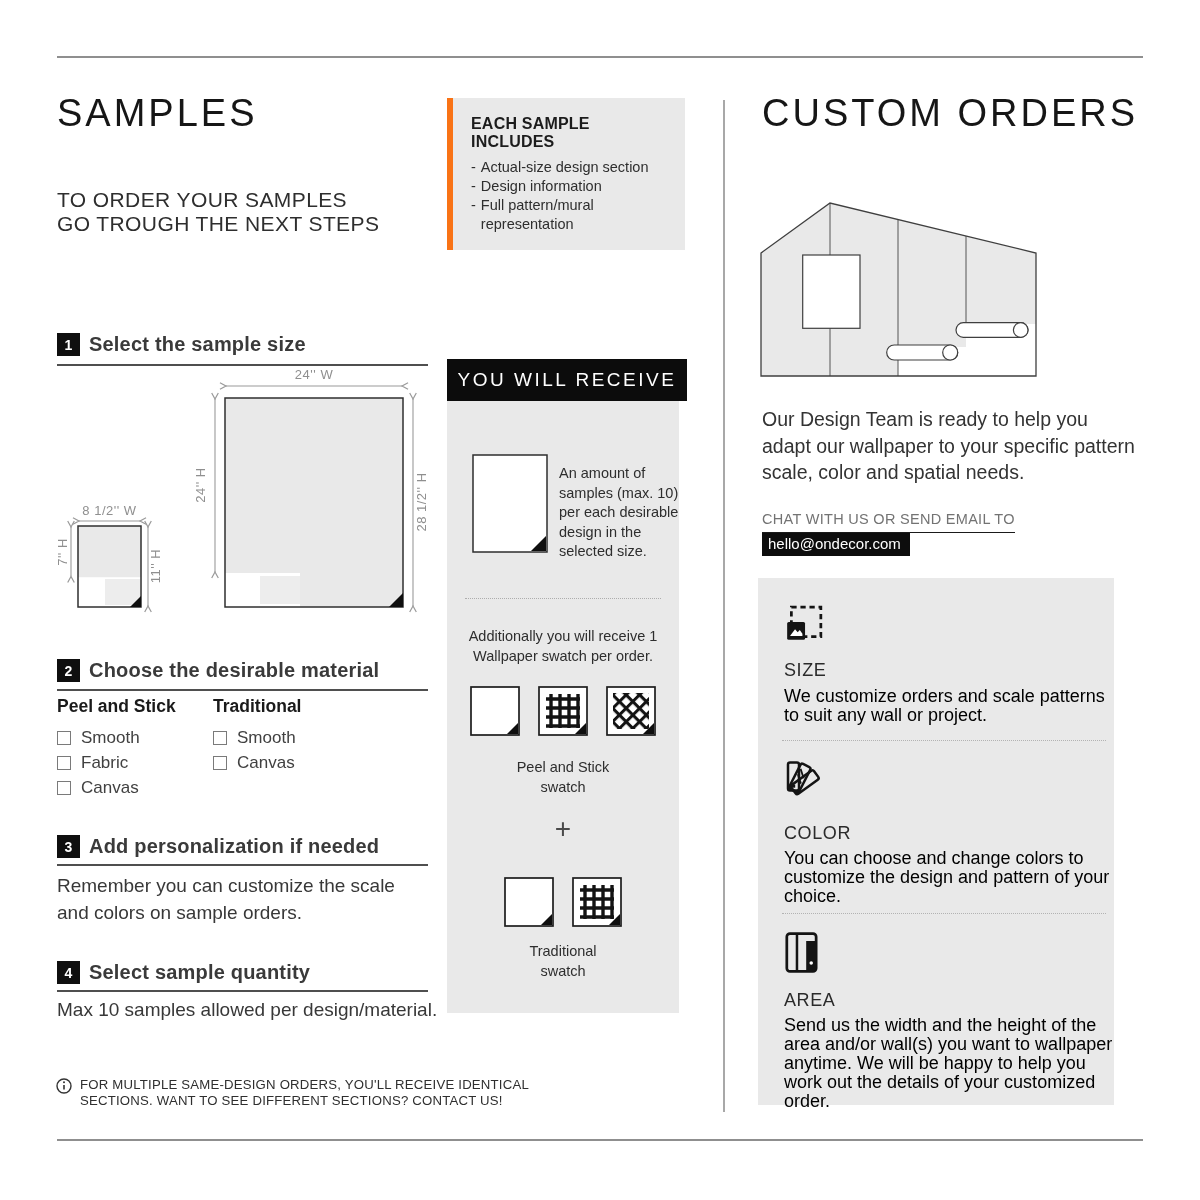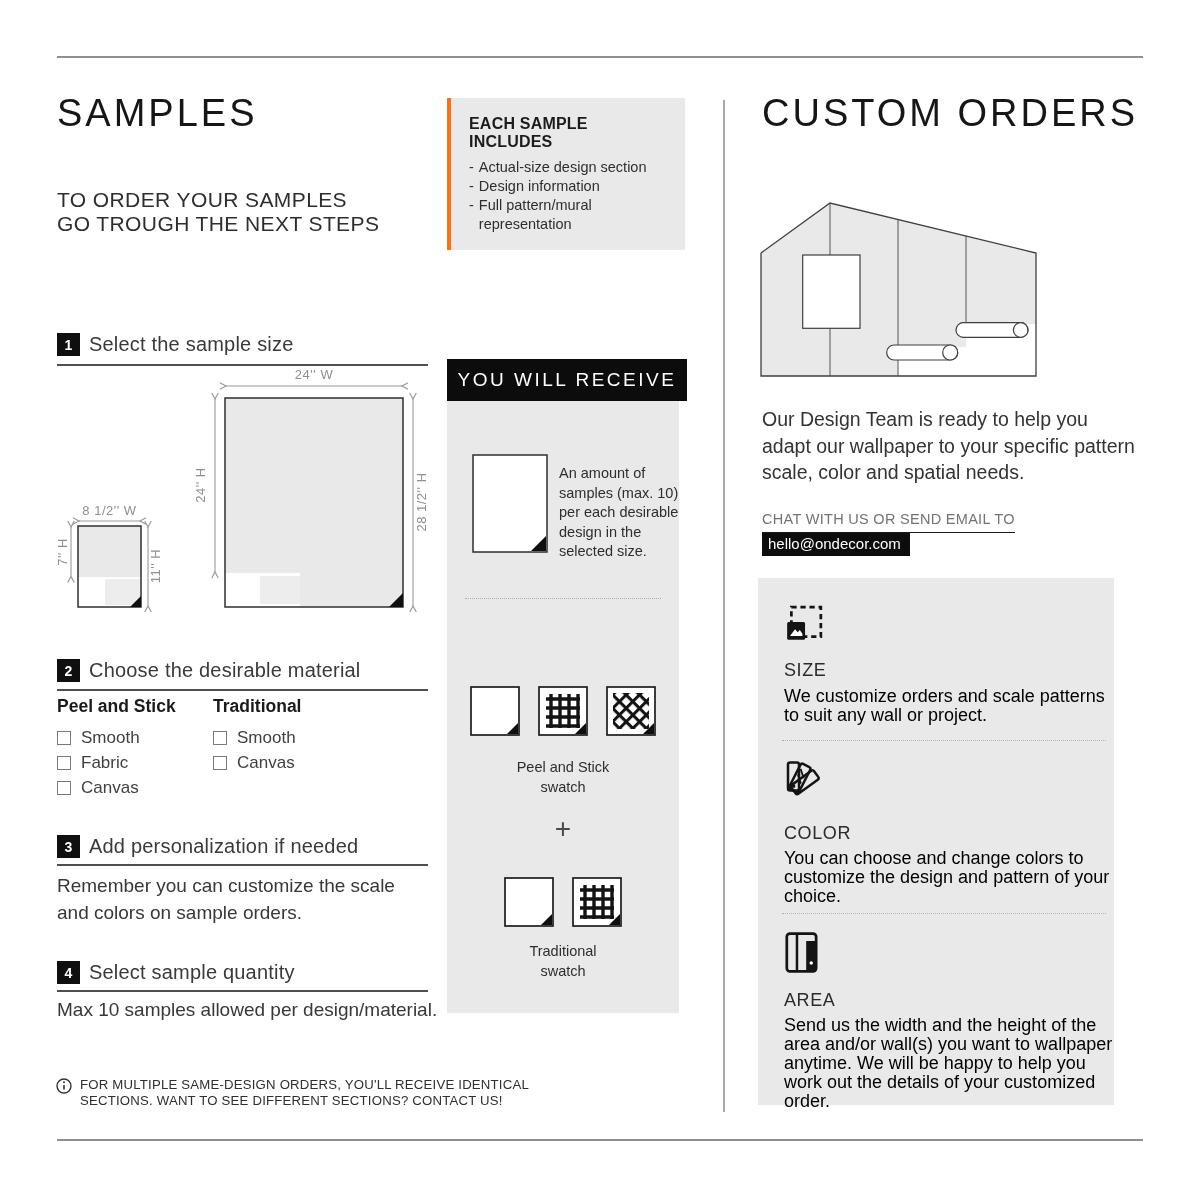--- a/index.html
+++ b/index.html
@@ -6,30 +6,30 @@
   .page{position:relative;width:1200px;height:1200px;background:#ffffff;
         font-family:"Liberation Sans",sans-serif;color:#3a3a3a;overflow:hidden;}
   .abs{position:absolute;}
   .rule{position:absolute;left:57px;width:1086px;height:2px;background:#8f8f8f;}
   .col-divider{position:absolute;left:723px;top:100px;width:2px;height:1012px;background:#a8a8a8;}
 
   .big-title{font-size:38px;font-weight:500;color:#161616;letter-spacing:3px;white-space:nowrap;}
   .samples-intro{font-size:21px;line-height:24px;color:#2e2e2e;letter-spacing:0.4px;}
 
   .includes-box{left:447px;top:98px;width:238px;box-sizing:border-box;background:#e9e9e9;
-                border-left:4px solid #f97316;padding:17px 14px 16px 18px;}
+                border-left:6px solid #f97316;padding:17px 14px 16px 18px;}
   .includes-title{font-size:16px;font-weight:700;color:#1c1c1c;margin-bottom:7px;letter-spacing:0.2px;}
   .includes-list{margin:0;padding:0;list-style:none;font-size:14.5px;line-height:19px;color:#2e2e2e;}
   .includes-list li{display:flex;}
   .includes-list li::before{content:"-";margin-right:5px;}
 
   .step{display:flex;align-items:center;gap:9px;}
   .step-num{width:23px;height:23px;background:#0f0f0f;color:#fff;font-size:14px;font-weight:700;
             display:flex;align-items:center;justify-content:center;}
-  .step-title{font-size:20px;color:#3a3a3a;letter-spacing:0.2px;}
+  .step-title{font-size:20px;color:#3a3a3a;letter-spacing:0.2px;font-weight:bold;}
   .step-rule{position:absolute;left:57px;width:371px;height:1.5px;background:#4f4f4f;}
 
   .mat-title{font-size:17.5px;font-weight:700;color:#1a1a1a;margin-bottom:10px;}
   .mat-row{display:flex;align-items:center;height:22px;margin-bottom:3px;text-align:right;}
   .cb{width:12px;height:12px;border:1.5px solid #7a7a7a;margin-right:10px;flex:none;}
   .mat-label{font-size:17px;color:#414141;}
 
   .note{font-size:19px;line-height:27px;color:#383838;}
   .footnote{display:flex;gap:7px;}
   .footnote-text{font-size:13.2px;line-height:15.5px;color:#2f2f2f;letter-spacing:0.2px;}
@@ -186,20 +186,21 @@
   </div>
 
   <div class="abs receive-header">YOU WILL RECEIVE</div>
   <div class="abs receive-panel">
     <svg class="abs" style="left:25px;top:53px" width="76" height="99" viewBox="0 0 76 99">
       <rect x="1" y="1" width="74" height="97" fill="#ffffff" stroke="#2e2e2e" stroke-width="1.5"></rect>
       <path d="M74 97 L74 82 L59 97 Z" fill="#0f0f0f"></path>
     </svg>
     <div class="abs rp-text" style="left:112px;top:63px;width:122px">An amount of samples (max. 10) per each desirable design in the selected size.</div>
     <div class="rp-dotted" style="top:197px"></div>
+    <div class="abs rp-text rp-center" style="left:11px;right:11px;top:226px">Additionally you will receive 1 Wallpaper swatch per order.</div>
 
     <div class="swatch-row" style="top:285px">
       <svg width="50" height="50" viewBox="0 0 50 50">
         <rect x="1" y="1" width="48" height="48" fill="#fff" stroke="#1d1d1d" stroke-width="1.7"></rect>
         <path d="M48 48 L48 37 L37 48 Z" fill="#0f0f0f"></path>
       </svg>
       <svg width="50" height="50" viewBox="0 0 50 50">
         <rect x="1" y="1" width="48" height="48" fill="#fff" stroke="#1d1d1d" stroke-width="1.7"></rect>
         <g stroke="#131313" stroke-width="3.4">
           <line x1="13" y1="8" x2="13" y2="42"></line>

